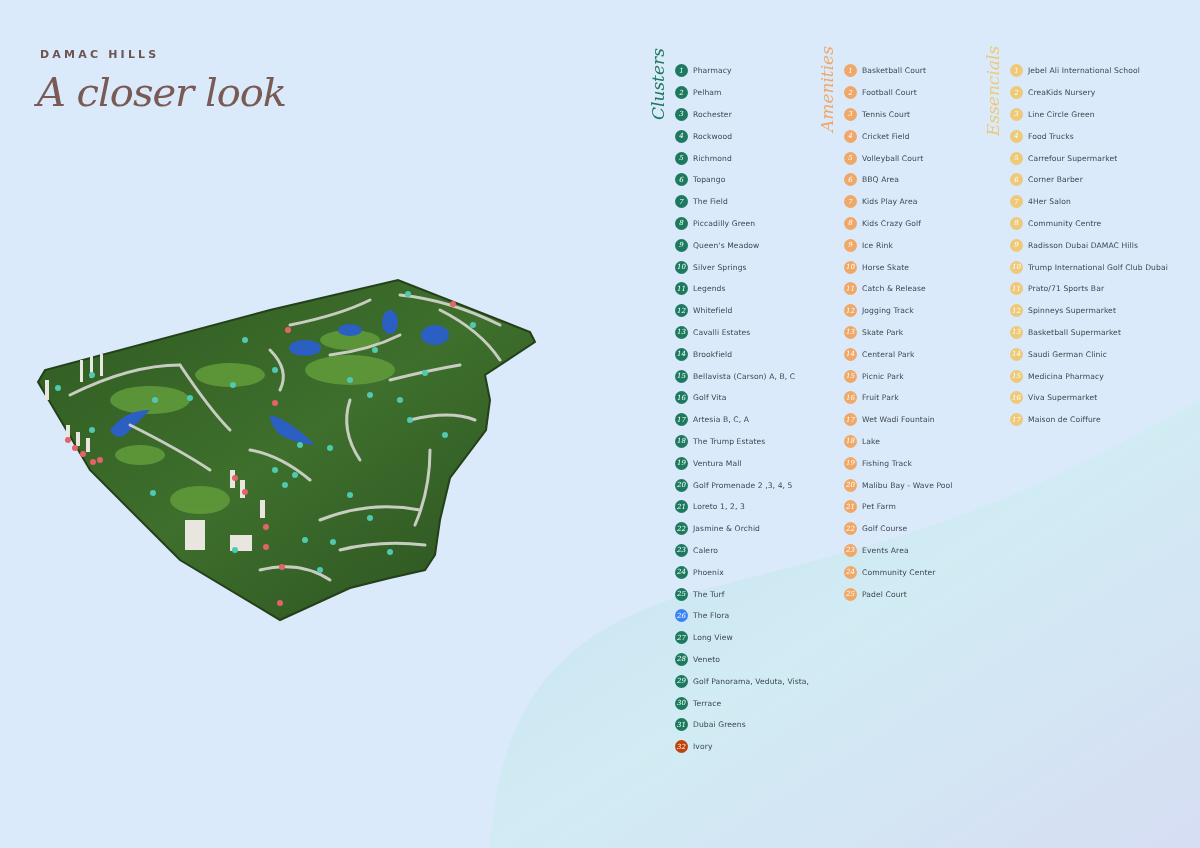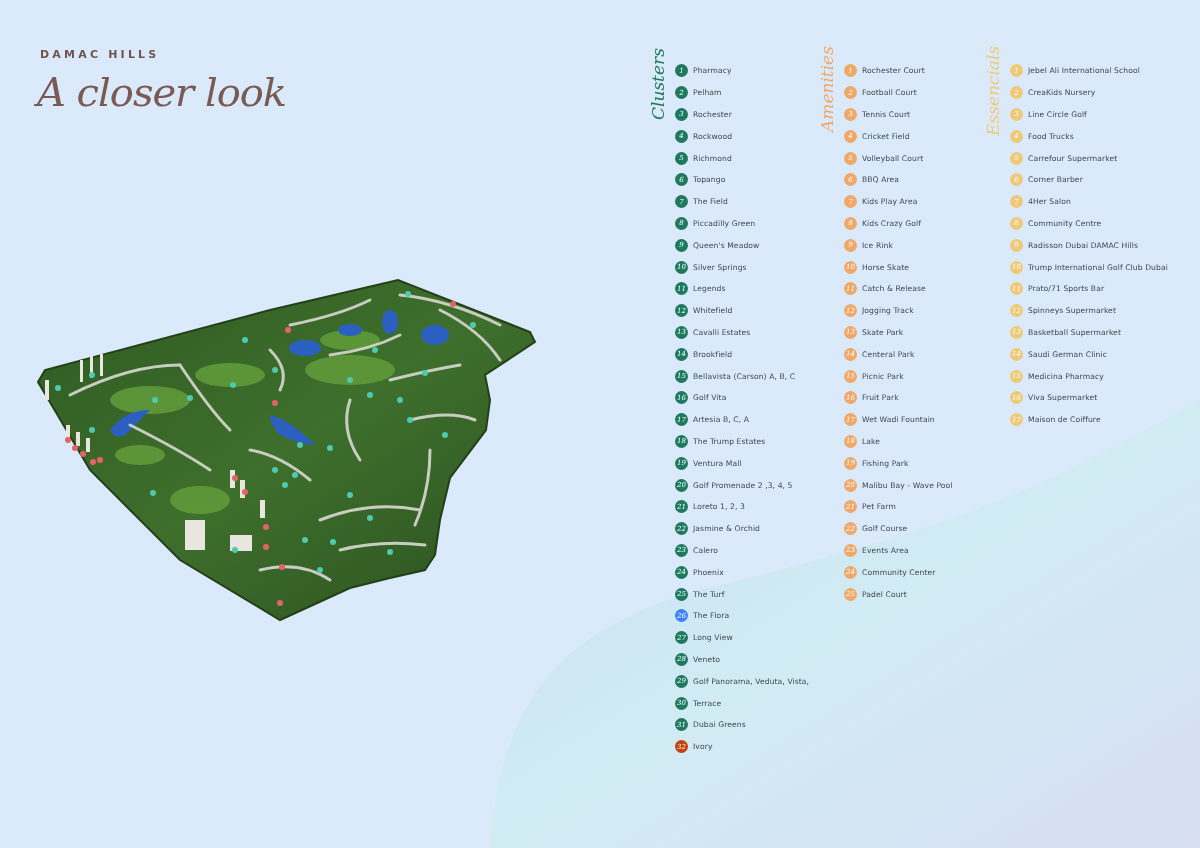--- a/index.html
+++ b/index.html
@@ -306,21 +306,21 @@
         <span class="label">Ivory</span>
       </li>
   </ul>
 </div>
 
 <div class="col" style="left:817px;">
   <div class="col-title" style="color:#f0a868; height:72px;">Amenities</div>
   <ul class="list" style="left:27px;">
     <li class="item">
         <span class="badge" style="background:#f0a868">1</span>
-        <span class="label">Rochester Court</span>
+        <span class="label">Basketball Court</span>
       </li>
     <li class="item">
         <span class="badge" style="background:#f0a868">2</span>
         <span class="label">Football Court</span>
       </li>
     <li class="item">
         <span class="badge" style="background:#f0a868">3</span>
         <span class="label">Tennis Court</span>
       </li>
     <li class="item">
@@ -378,21 +378,21 @@
     <li class="item">
         <span class="badge" style="background:#f0a868">17</span>
         <span class="label">Wet Wadi Fountain</span>
       </li>
     <li class="item">
         <span class="badge" style="background:#f0a868">18</span>
         <span class="label">Lake</span>
       </li>
     <li class="item">
         <span class="badge" style="background:#f0a868">19</span>
-        <span class="label">Fishing Park</span>
+        <span class="label">Fishing Track</span>
       </li>
     <li class="item">
         <span class="badge" style="background:#f0a868">20</span>
         <span class="label">Malibu Bay - Wave Pool</span>
       </li>
     <li class="item">
         <span class="badge" style="background:#f0a868">21</span>
         <span class="label">Pet Farm</span>
       </li>
     <li class="item">
@@ -420,21 +420,21 @@
     <li class="item">
         <span class="badge" style="background:#edc978">1</span>
         <span class="label">Jebel Ali International School</span>
       </li>
     <li class="item">
         <span class="badge" style="background:#edc978">2</span>
         <span class="label">CreaKids Nursery</span>
       </li>
     <li class="item">
         <span class="badge" style="background:#edc978">3</span>
-        <span class="label">Line Circle Golf</span>
+        <span class="label">Line Circle Green</span>
       </li>
     <li class="item">
         <span class="badge" style="background:#edc978">4</span>
         <span class="label">Food Trucks</span>
       </li>
     <li class="item">
         <span class="badge" style="background:#edc978">5</span>
         <span class="label">Carrefour Supermarket</span>
       </li>
     <li class="item">

